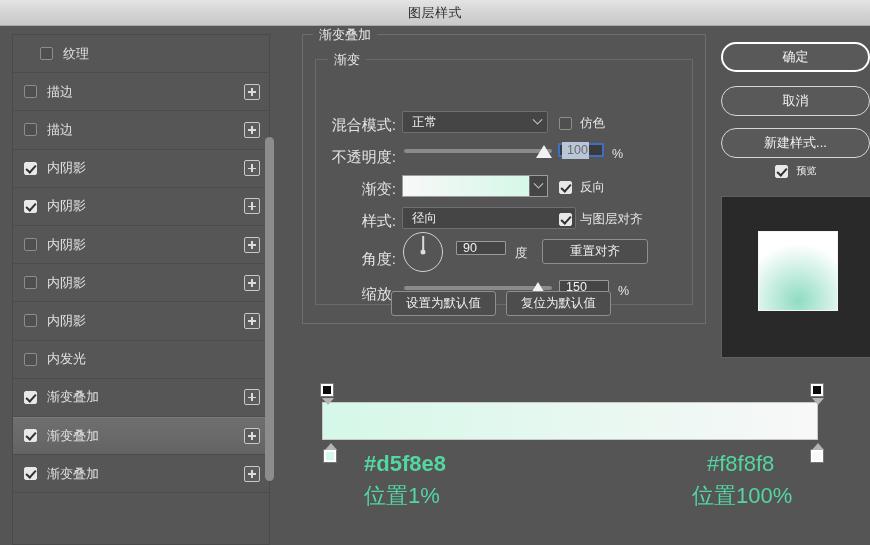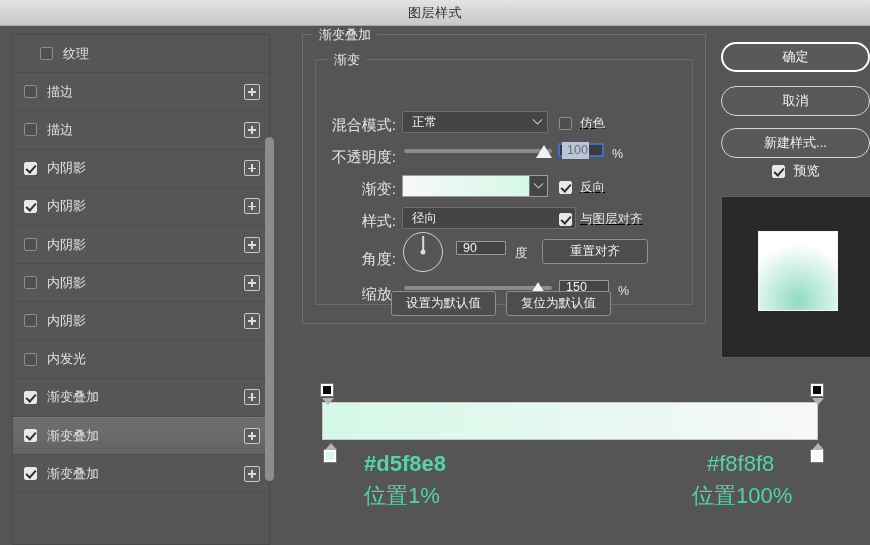--- a/index.html
+++ b/index.html
@@ -152,21 +152,21 @@
     border: 1px solid #9d9d9d; display: flex;
   }
   .grad-swatch .fill { flex: 1; }
   .grad-swatch .gs-arrow {
     width: 18px; background: #454545;
     border-left: 1px solid #777;
     display: flex; align-items: center; justify-content: center;
   }
 
   
-  .chk-inline { position: absolute; display: flex; align-items: center; text-decoration: underline; }
+  .chk-inline { position: absolute; display: flex; align-items: center; }
   .chk-inline .lab { margin-left: 8px; font-size: 12.5px; color: #e6e6e6; white-space: nowrap; }
 
   
   .dial {
     position: absolute; width: 40px; height: 40px;
     border: 1.4px solid #d2d2d2; border-radius: 50%;
   }
   .dial .needle {
     position: absolute; left: 50%; top: 3px; width: 1.6px; height: 17px;
     background: #dcdcdc; transform: translateX(-50%);
@@ -189,21 +189,21 @@
     border: 1px solid #d6d6d6; border-radius: 15px;
     background: #595959;
     display: flex; align-items: center; justify-content: center;
     font-size: 13px; color: #f2f2f2;
   }
   .pill.primary { border: 2px solid #ffffff; }
   .preview-row {
     position: absolute; left: 721px; top: 160px; width: 149px; height: 22px;
     display: flex; align-items: center; justify-content: center;
   }
-  .preview-row .lab { margin-left: 9px; font-size: 13px; color: #f0f0f0; }
+  .preview-row .lab { margin-left: 9px; font-size: 10px; color: #f0f0f0; }
   .thumb-frame {
     position: absolute; left: 721px; top: 196px; width: 152px; height: 162px;
     background: #292929; border: 1px solid #606060;
   }
   .thumb-img {
     position: absolute; left: 36px; top: 34px; width: 80px; height: 80px;
     border: 1px solid #f4f4f4;
   }
 
   

